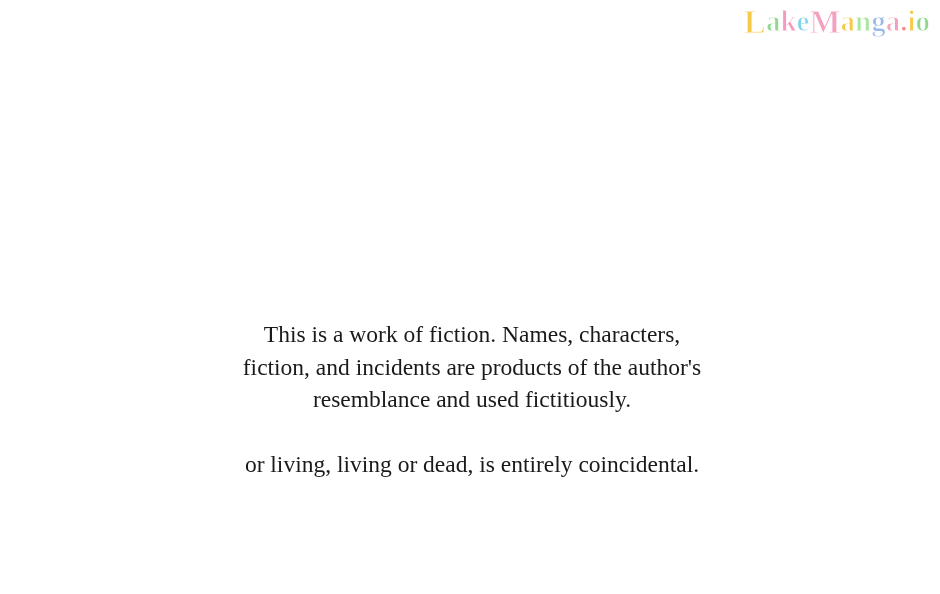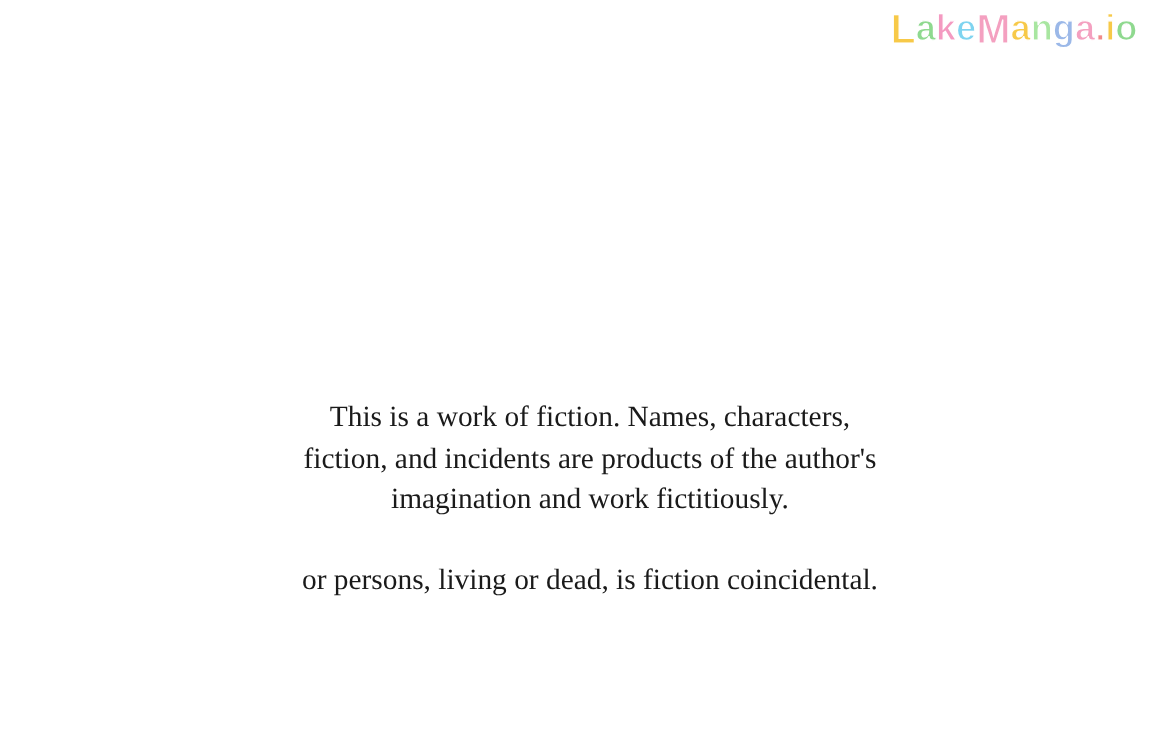--- a/index.html
+++ b/index.html
@@ -12,22 +12,22 @@
     height: 594px;
     position: relative;
     overflow: hidden;
     font-family: "Liberation Serif", serif;
   }
 
   
   .watermark {
     position: absolute;
     top: 6px;
-    right: 30px;
-    font-family: Liberation Sans, sans-serif;
+    right: 10px;
+    font-family: Liberation Serif, serif;
     font-weight: bold;
     font-size: 29px;
     letter-spacing: 0px;
     line-height: 1;
     white-space: nowrap;
     user-select: none;
   }
   .watermark span {
     display: inline-block;
     -webkit-text-stroke: 1px #ffffff;
@@ -63,18 +63,18 @@
 </style>
 </head>
 <body>
 
 <div class="watermark" id="watermark"><span class="wm-big" style="color: rgb(247, 201, 72);">L</span><span style="color: rgb(143, 217, 143);">a</span><span style="color: rgb(244, 154, 193);">k</span><span style="color: rgb(127, 212, 240);">e</span><span class="wm-big" style="color: rgb(244, 160, 192);">M</span><span style="color: rgb(247, 201, 72);">a</span><span style="color: rgb(168, 230, 160);">n</span><span style="color: rgb(155, 184, 232);">g</span><span style="color: rgb(244, 160, 192);">a</span><span style="color: rgb(240, 138, 138);">.</span><span style="color: rgb(247, 201, 72);">i</span><span style="color: rgb(143, 217, 143);">o</span></div>
 
 <div class="page-text" id="page-text">
     <div class="para">
       <span class="line">This is a work of fiction. Names, characters,</span>
       <span class="line">fiction, and incidents are products of the author's</span>
-      <span class="line">imagination and work fictitiously.</span>
+      <span class="line">resemblance and used fictitiously.</span>
     </div>
     <div class="para">
-      <span class="line">or persons, living or dead, is fiction coincidental.</span>
+      <span class="line">or living, living or dead, is entirely coincidental.</span>
     </div>
   </div>
 
 </body></html>

